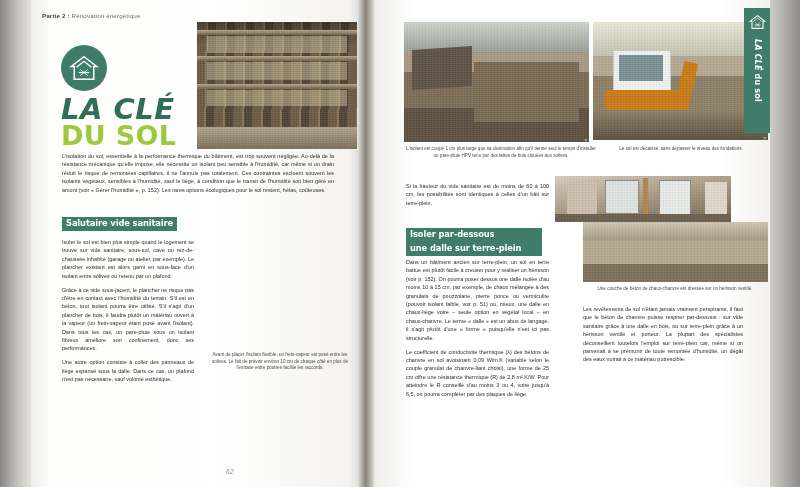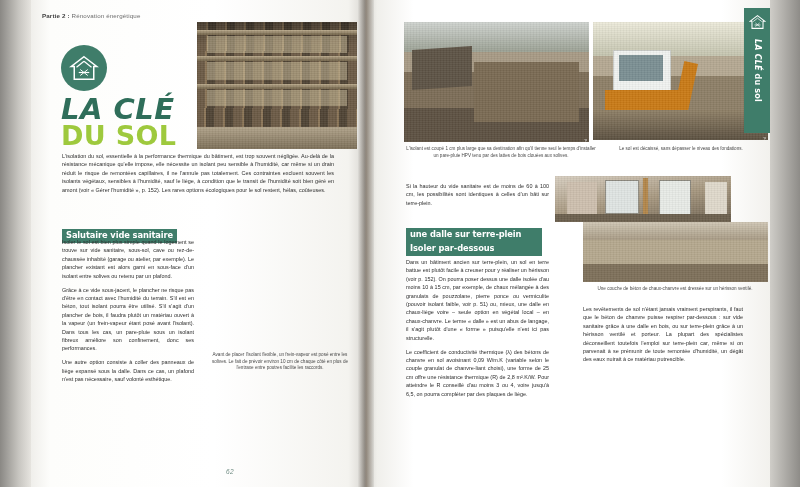--- a/index.html
+++ b/index.html
@@ -84,21 +84,21 @@
   #rp-col2 { left: 218px; top: 305px; width: 160px; }
 
   
   .sec-head {
     background: #3f7d6a; color: #ffffff;
     font-family: "DejaVu Sans", sans-serif; font-weight: 700;
     font-size: 8.3px; line-height: 11.6px;
     padding: 1px 4px 1.5px 4px; display: inline-block;
     letter-spacing: -.1px;
   }
-  #head-sal { position: absolute; left: 32px; top: 224px; }
+  #head-sal { position: absolute; left: 32px; top: 212px; }
   #head-dalle { position: absolute; left: 41px; top: 228px; width: 136px; }
   #head-dalle .sec-head { display: block; }
 
   
   .caption {
     position: absolute; text-align: center;
     font-size: 4.6px; line-height: 6.6px; color: #4a4a4a;
   }
 
   
@@ -253,22 +253,22 @@
       <div style="position:absolute;left:12px;top:6px;width:30px;height:36px;background:#cdbfae"></div>
       <div style="position:absolute;left:50px;top:4px;width:34px;height:34px;background:#dfe4e2;border:1px solid #8d8a80"></div>
       <div style="position:absolute;left:104px;top:4px;width:32px;height:36px;background:#e7eae6;border:1px solid #8d8a80"></div>
       <div style="position:absolute;left:88px;top:2px;width:5px;height:42px;background:#b2864a"></div>
       <div style="position:absolute;left:150px;top:6px;width:22px;height:34px;background:#dfd8cb"></div>
       <div style="position:absolute;left:0;bottom:0;width:100%;height:8px;background:#6b5f4d"></div>
       <div class="ph-tex"></div>
     </div>
 
     <div id="head-dalle">
+      <span class="sec-head">Isoler par-dessous</span>
       <span class="sec-head">une dalle sur terre-plein</span>
-      <span class="sec-head">Isoler par-dessous</span>
     </div>
 
     <div class="col" id="rp-col1b">
       <p>Dans un bâtiment ancien sur terre-plein, un sol en terre battue est plutôt facile à creuser pour y réaliser un hérisson (voir p. 152). On pourra poser dessus une dalle isolée d'au moins 10 à 15 cm, par exemple, de chaux mélangée à des granulats de pouzzolane, pierre ponce ou vermiculite (pouvoir isolant faible, voir p. 51) ou, mieux, une dalle en chaux-liège voire – seule option en végétal local – en chaux-chanvre. Le terme « dalle » est un abus de langage, il s'agit plutôt d'une « forme » puisqu'elle n'est ici pas structurelle.</p>
       <p>Le coefficient de conductivité thermique (λ) des bétons de chanvre en sol avoisinant 0,09 W/m.K (variable selon le couple granulat de chanvre-liant choisi), une forme de 25 cm offre une résistance thermique (R) de 2,8 m².K/W. Pour atteindre le R conseillé d'au moins 3 ou 4, voire jusqu'à 6,5, on pourra compléter par des plaques de liège.</p>
     </div>
 
     <div class="photo" style="left:218px; top:222px; width:185px; height:60px;
          background:linear-gradient(170deg,#d9cfbd,#a2947c 50%,#6d6152);">
       <div style="position:absolute;left:0;top:0;width:100%;height:18px;background:linear-gradient(180deg,#cfc6b4,#a79a84)"></div>

